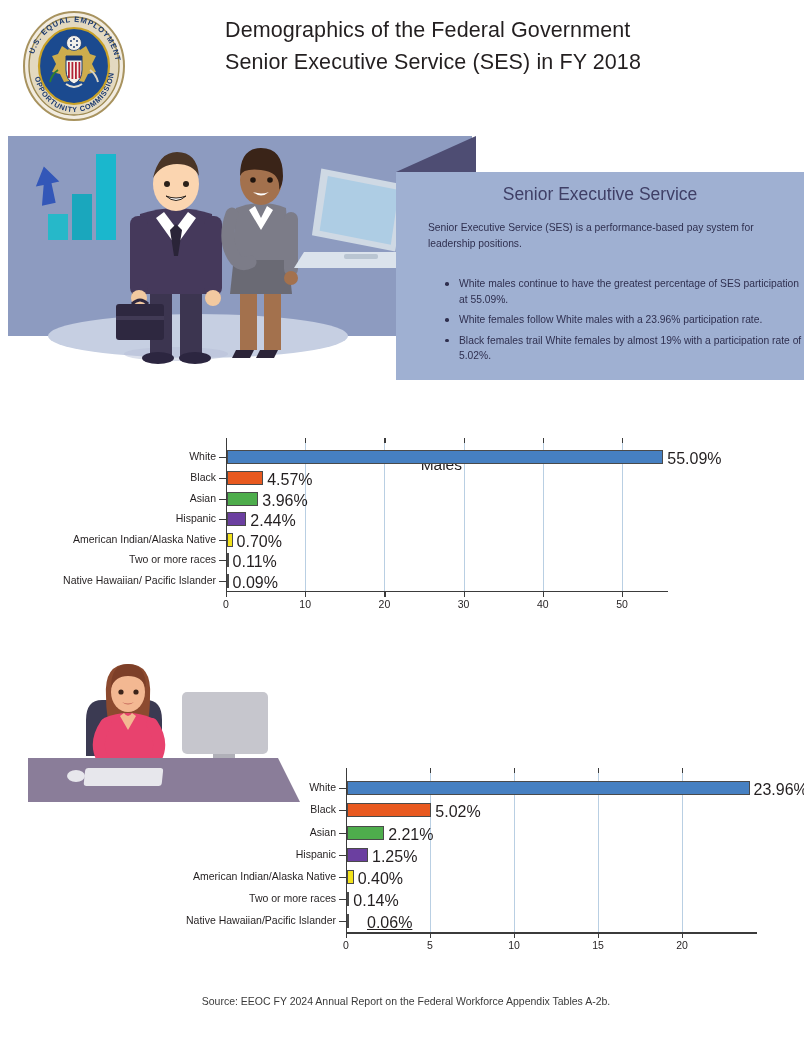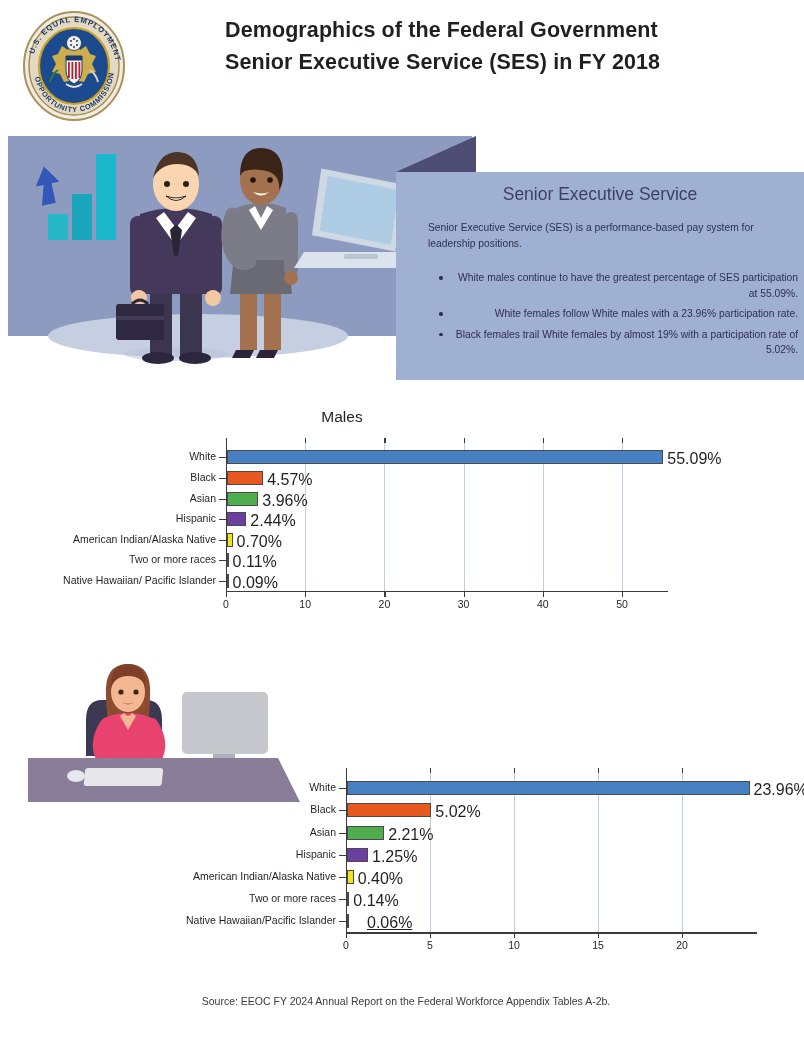--- a/index.html
+++ b/index.html
@@ -5,46 +5,46 @@
 <style>
   html,body{margin:0;padding:0;background:#ffffff;}
   body{width:804px;height:1041px;position:relative;overflow:hidden;
        font-family:"Liberation Sans","DejaVu Sans",sans-serif;color:#231f20;}
 
   
   #header{position:absolute;left:0;top:0;width:804px;height:128px;}
   #seal{position:absolute;left:18px;top:10px;width:112px;height:112px;}
   #header-title{position:absolute;left:225px;top:14px;width:560px;
       font-size:21.5px;line-height:32px;color:#231f20;letter-spacing:.1px;}
-  #header-title .l{display:block;white-space:nowrap;font-weight:bold;}
+  #header-title .l{display:block;white-space:nowrap;}
 
   
   #illus1{position:absolute;left:8px;top:136px;width:464px;height:240px;}
   #illus1-bg{position:absolute;left:0;top:0;width:464px;height:200px;background:#8d9bc0;}
   #illus1-floor{position:absolute;left:0;top:200px;width:464px;height:40px;background:#ffffff;}
   #floor-ellipse{position:absolute;left:40px;top:178px;width:300px;height:44px;
       background:#c6cfe2;border-radius:50%;}
 
   
   #panel{position:absolute;left:396px;top:172px;width:408px;height:208px;background:#9fb0d2;}
   #panel-fold-inner{position:absolute;left:396px;top:136px;width:80px;height:36px;
       background:#4e4d73;clip-path:polygon(0 100%,100% 100%,100% 0);}
   #panel-title{position:absolute;left:0;top:12px;width:408px;text-align:center;
       font-size:17.5px;font-weight:normal;color:#3f3f66;}
   #panel-intro{position:absolute;left:32px;top:48px;width:358px;font-size:10.3px;
       line-height:15.5px;color:#2f2f4f;}
-  #panel-list{position:absolute;left:34px;top:92px;width:362px;margin:6px;padding:0;list-style:none;text-align:right;}
+  #panel-list{position:absolute;left:34px;top:92px;width:362px;margin:12px;padding:0;list-style:none;}
   #panel-list li{position:relative;padding-left:17px;font-size:10.3px;line-height:15.5px;
       color:#2f2f4f;margin-bottom:5px;}
   #panel-list li:before{content:"";position:absolute;left:3px;top:6px;width:3.5px;height:3.5px;
       border-radius:50%;background:#2f2f4f;}
 
   
   .chart{position:absolute;}
-  .chart-title{position:absolute;text-align:center;font-size:15.5px;color:#231f20;}
+  .chart-title{position:absolute;text-align:right;font-size:15.5px;color:#231f20;margin-top:48px;}
   .plot{position:absolute;}
   .gridline{position:absolute;top:0;width:1px;background:#b9cfe3;}
   .axisline{position:absolute;left:0;height:1.2px;background:#3b3b3b;}
   .yaxis{position:absolute;top:0;width:1.2px;background:#3b3b3b;}
   .tickmark{position:absolute;width:1.2px;height:5px;background:#3b3b3b;}
   .ytick{position:absolute;height:1.2px;width:7px;background:#3b3b3b;}
   .xticklabel{position:absolute;font-size:10.5px;color:#231f20;text-align:center;width:40px;}
   .cat-label{position:absolute;font-size:10.5px;color:#231f20;text-align:right;white-space:nowrap;}
   .bar{position:absolute;border:0.9px solid #4a4a4a;box-sizing:border-box;}
   .bar-value{position:absolute;font-size:16px;color:#231f20;white-space:nowrap;}

